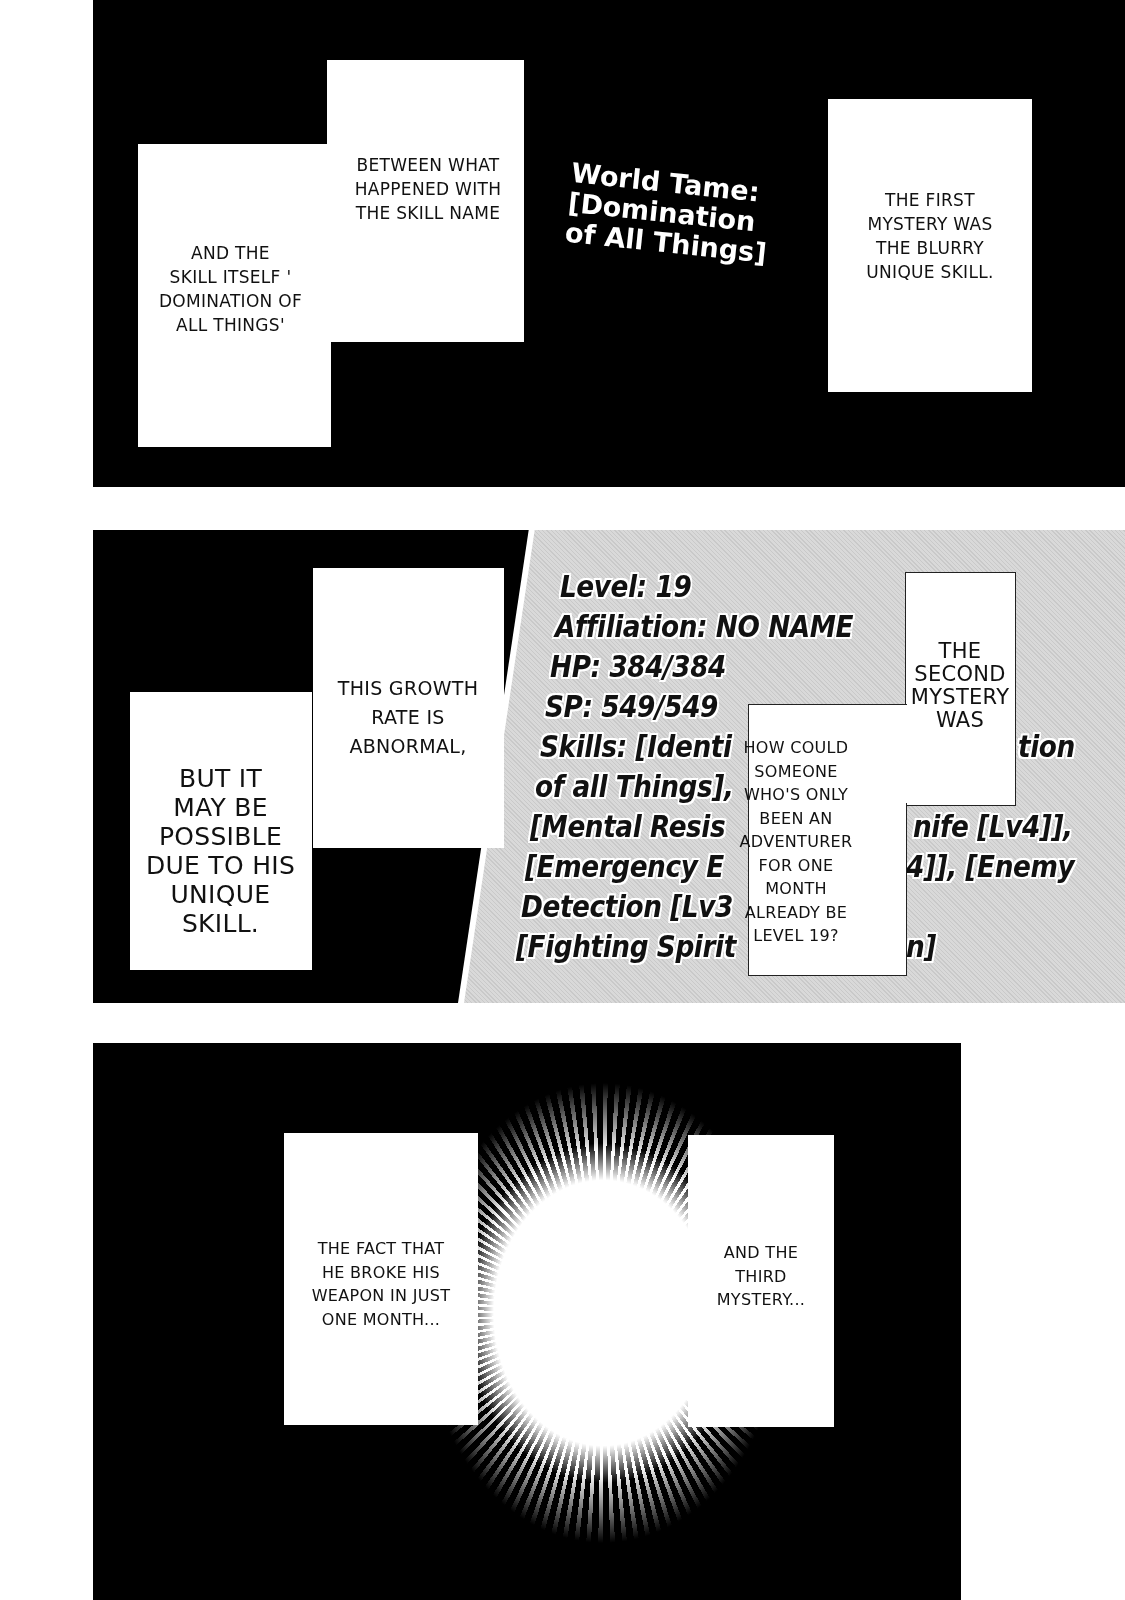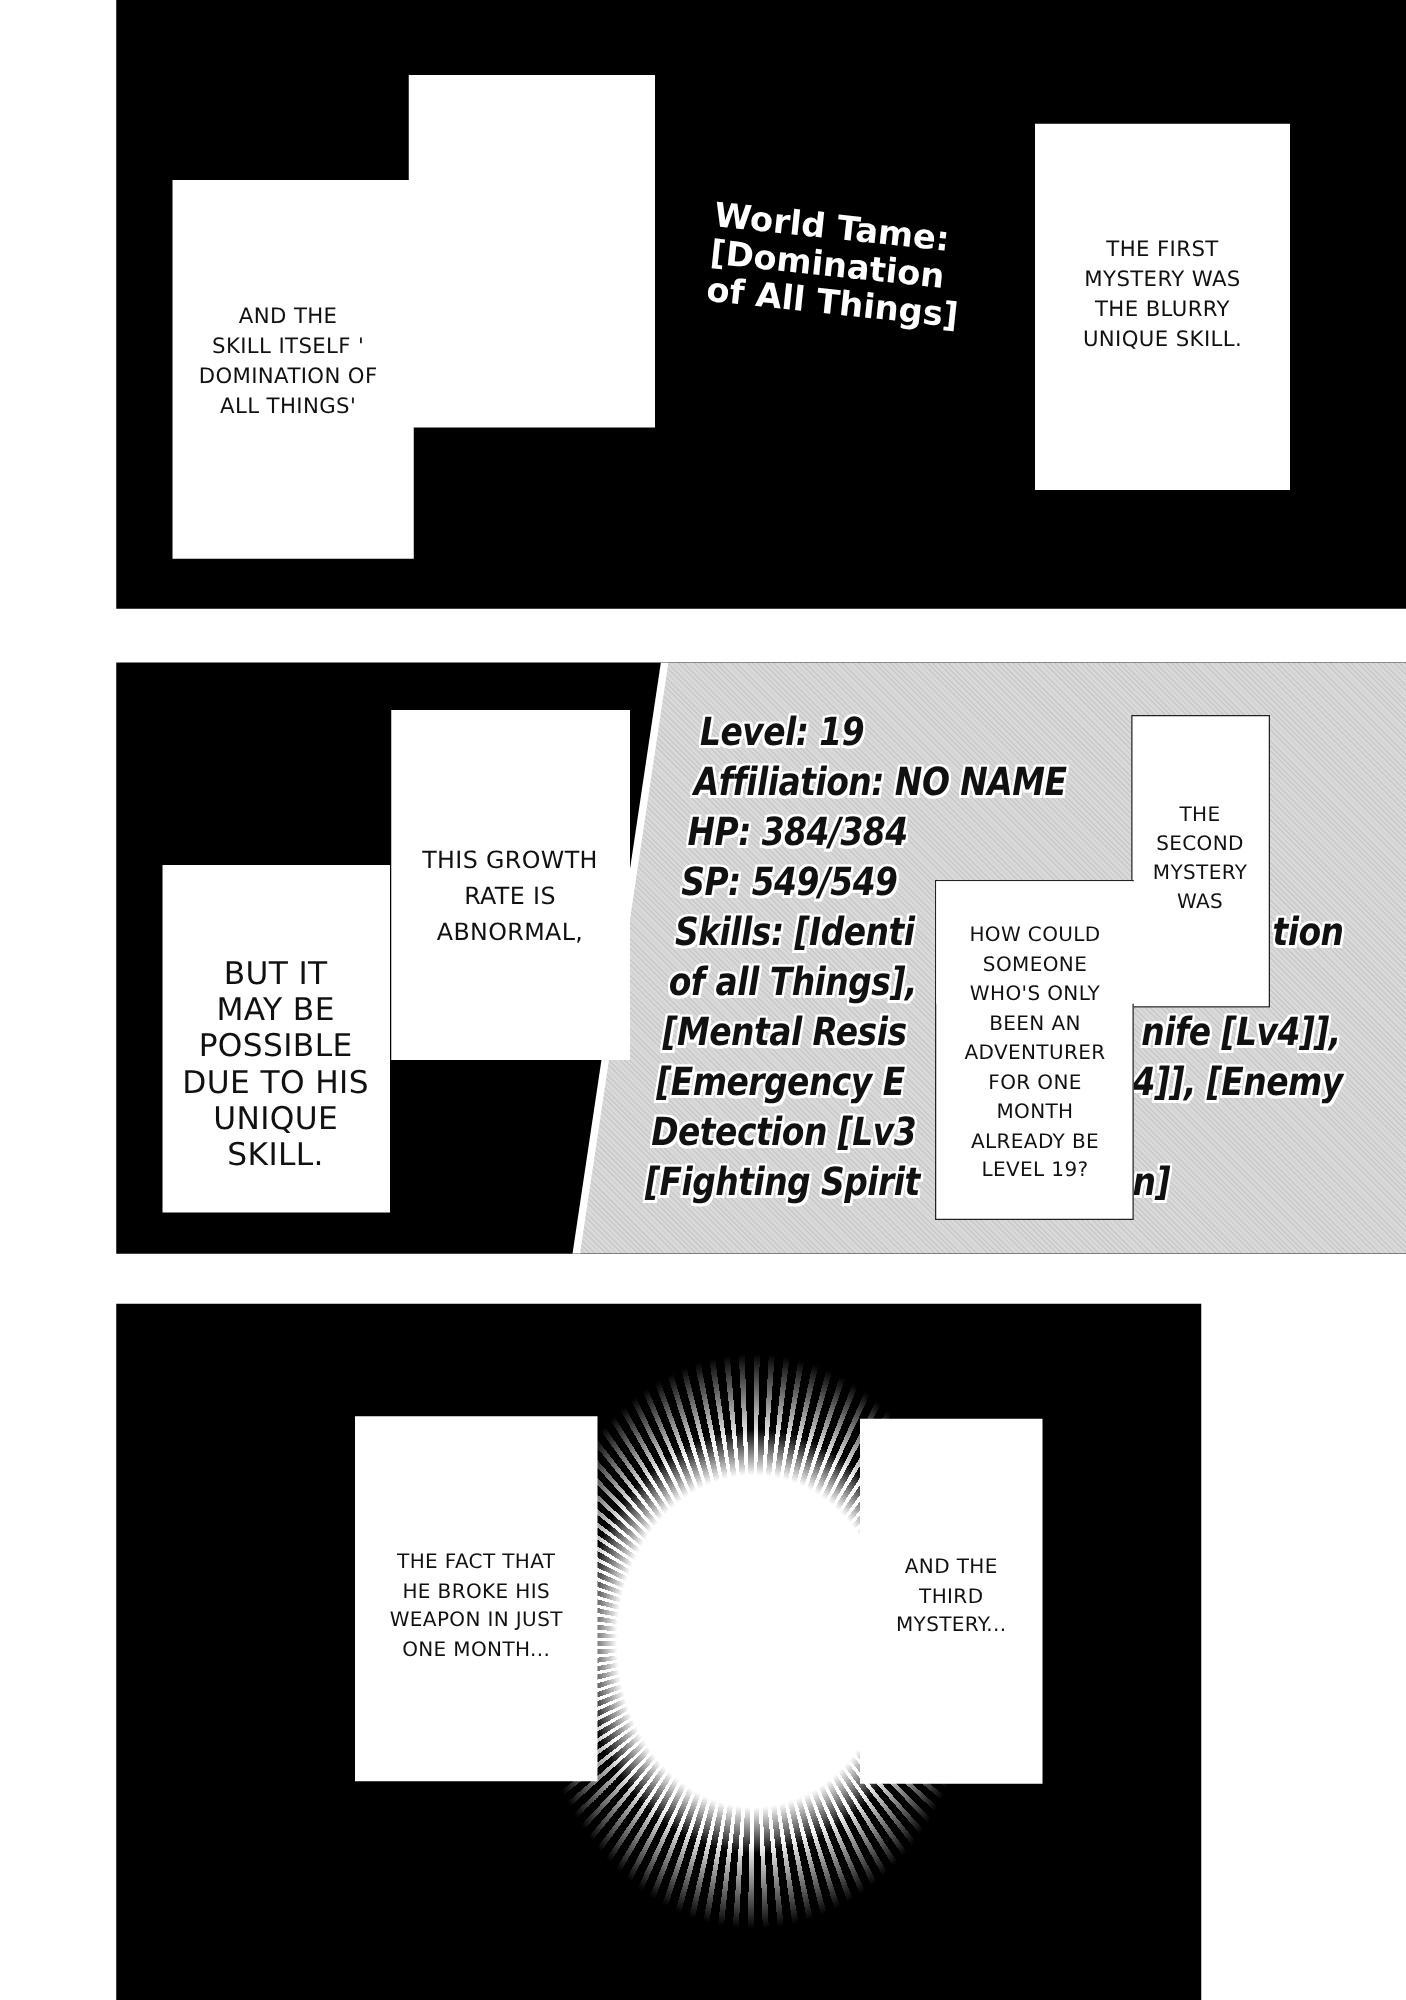--- a/index.html
+++ b/index.html
@@ -16,20 +16,23 @@
 </head>
 <body>
 
 <div class="panel" style="left:93px; top:0; width:1032px; height:487px;">
   <div class="box" style="left:45px; top:144px; width:193px; height:303px;"></div>
   <div class="box" style="left:234px; top:60px; width:197px; height:282px;"></div>
   <div class="caption" style="left:55px; top:241px; width:165px;">AND THE
 SKILL ITSELF '
 DOMINATION OF
 ALL THINGS'</div>
+  <div class="caption" style="left:250px; top:153px; width:170px;">BETWEEN WHAT
+HAPPENED WITH
+THE SKILL NAME</div>
   <div class="title-fx" style="left:480px; top:158px; width:240px;">World Tame:
 [Domination
 of All Things]</div>
   <div class="box" style="left:735px; top:99px; width:204px; height:293px;"></div>
   <div class="caption" style="left:745px; top:188px; width:184px;">THE FIRST
 MYSTERY WAS
 THE BLURRY
 UNIQUE SKILL.</div>
 </div>
 
@@ -61,25 +64,25 @@
 ABNORMAL,</div>
   <div class="caption" style="left:45px; top:234px; width:165px; font-size:25px; line-height:29px;">BUT IT
 MAY BE
 POSSIBLE
 DUE TO HIS
 UNIQUE SKILL.</div>
 
   <div class="box" style="left:812px; top:42px; width:109px; height:232px; border:1px solid #222;"></div>
   <div class="box" style="left:655px; top:174px; width:157px; height:270px; border:1px solid #222;"></div>
   <div class="box" style="left:656px; top:175px; width:265px; height:98px;"></div>
-  <div class="caption" style="left:815px; top:110px; width:104px; font-size:16px; line-height:23px;">THE
+  <div class="caption" style="left:815px; top:110px; width:104px; font-size:21px; line-height:23px;">THE
 SECOND
 MYSTERY
 WAS</div>
-  <div class="caption" style="left:660px; top:206px; width:150px; font-size:16px; line-height:23.5px;">HOW COULD
+  <div class="caption" style="left:628px; top:206px; width:150px; font-size:16px; line-height:23.5px;">HOW COULD
 SOMEONE
 WHO'S ONLY
 BEEN AN
 ADVENTURER
 FOR ONE
 MONTH
 ALREADY BE
 LEVEL 19?</div>
 </div>
 

